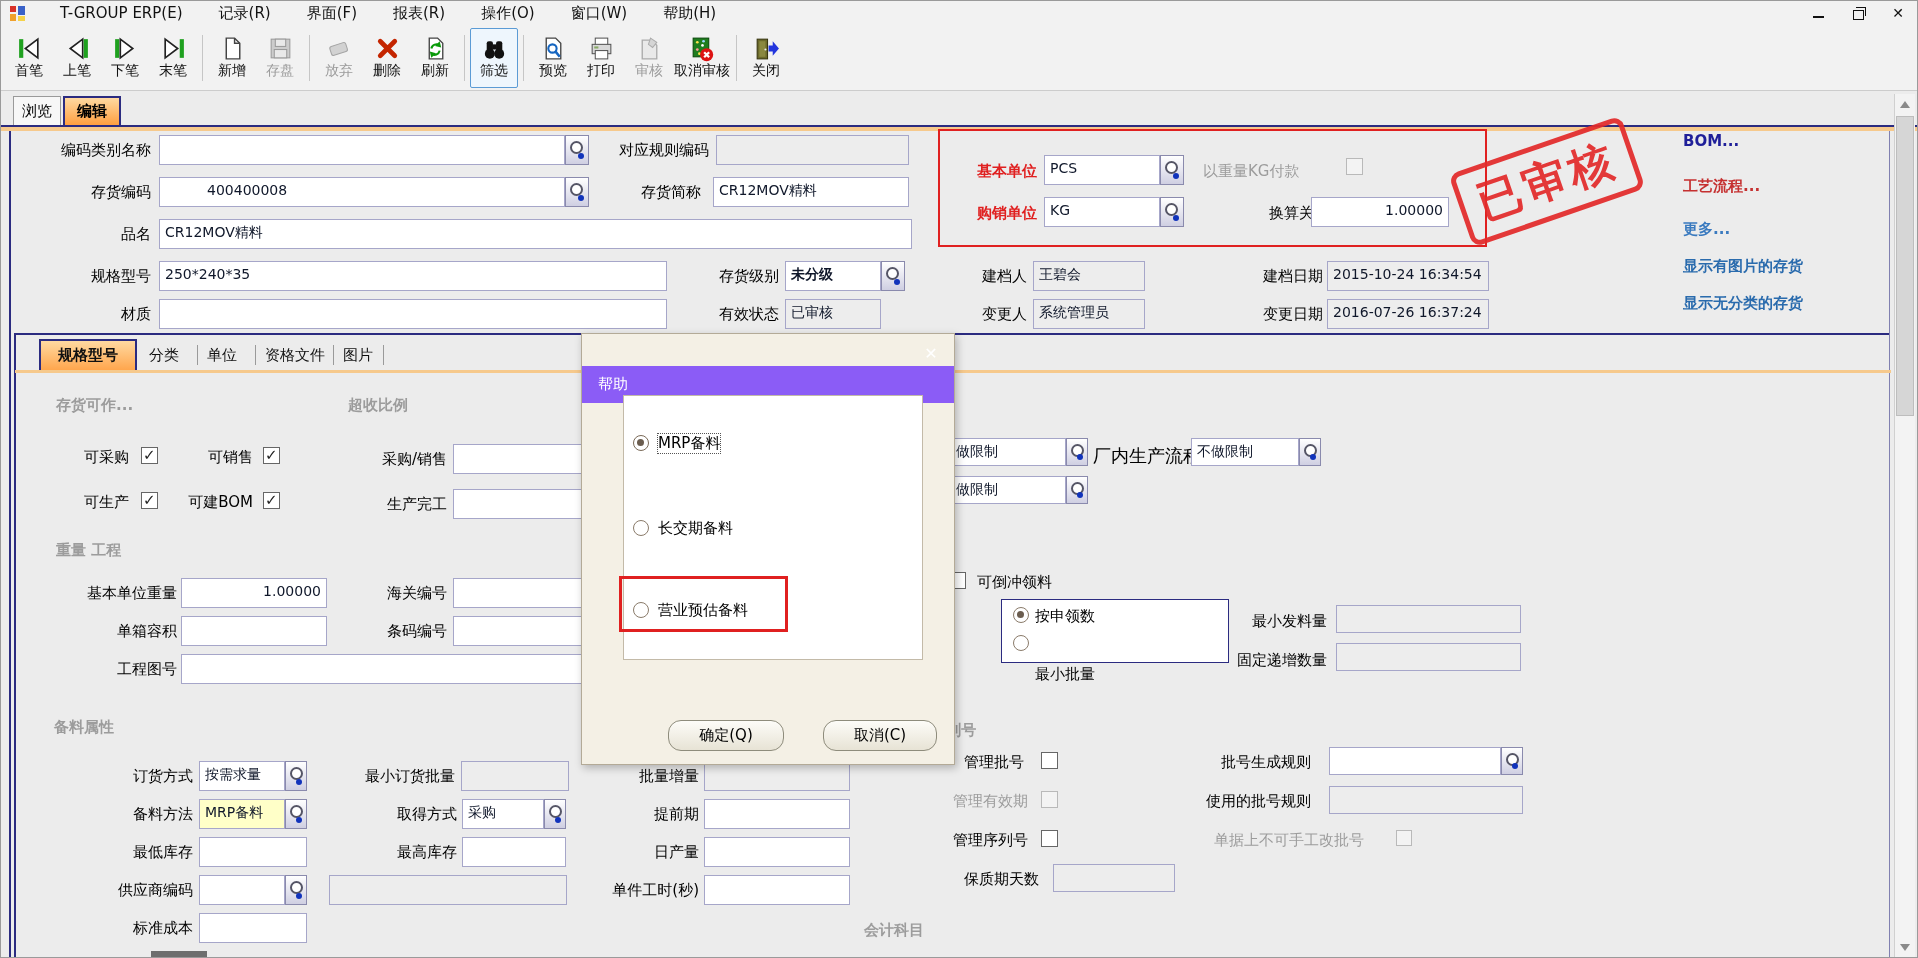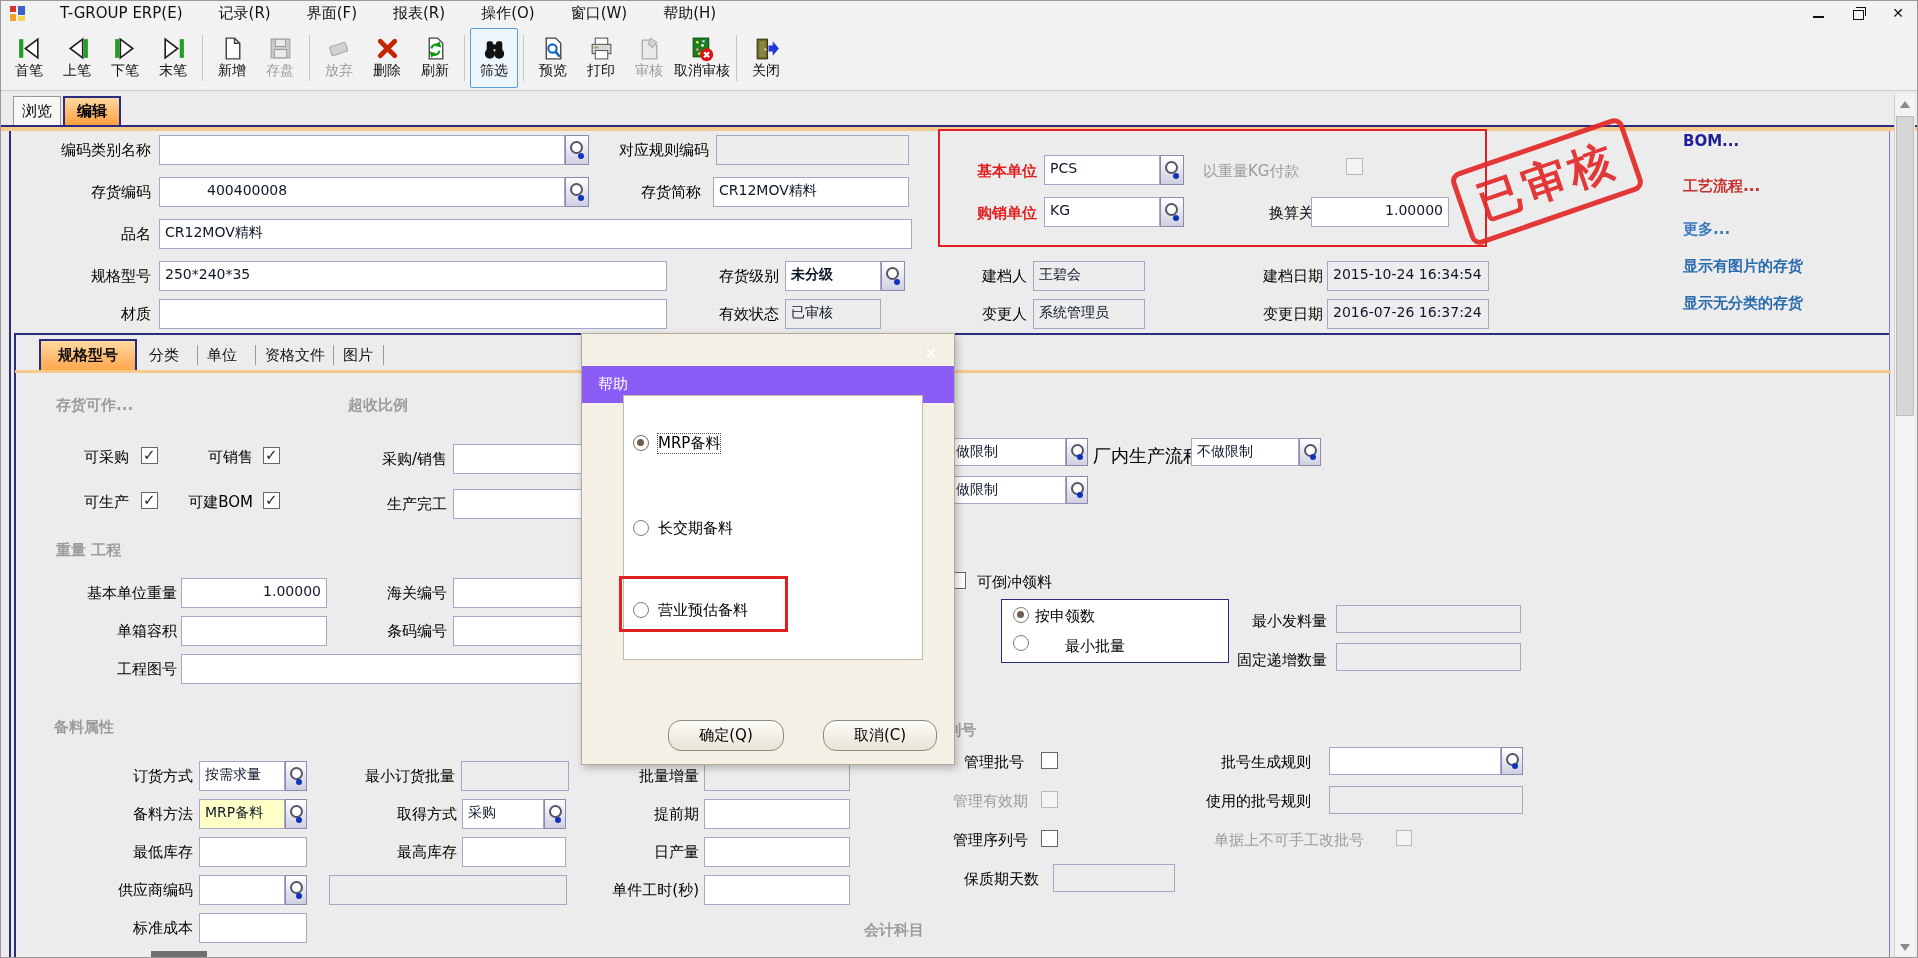--- a/index.html
+++ b/index.html
@@ -394,21 +394,21 @@
   <div class="fld" style="left:935px;top:475px;width:130px;height:28px;">不做限制</div>
   <div class="lk" style="left:1065px;top:475px;width:22px;height:28px;"></div>
 
   <div class="cb" style="left:948px;top:571px;"></div>
   <div class="lbl ll" style="left:976px;top:572px;width:110px;">可倒冲领料</div>
 
   <div class="abs" style="left:1000px;top:598px;width:228px;height:64px;background:#fff;border:1px solid #2b2b80;box-sizing:border-box;"></div>
   <div class="radio on" style="left:1012px;top:606px;"></div>
   <div class="lbl ll" style="left:1034px;top:606px;width:90px;">按申领数</div>
   <div class="radio" style="left:1012px;top:634px;"></div>
-  <div class="lbl ll" style="left:1034px;top:636px;width:90px;text-align:right;">最小批量</div>
+  <div class="lbl ll" style="left:1034px;top:664px;width:90px;">最小批量</div>
 
   <div class="lbl" style="left:1236px;top:611px;width:90px;">最小发料量</div>
   <div class="fld ro" style="left:1335px;top:604px;width:185px;height:28px;"></div>
   <div class="lbl" style="left:1226px;top:650px;width:100px;">固定递增数量</div>
   <div class="fld ro" style="left:1335px;top:642px;width:185px;height:28px;"></div>
 
   <div class="sec" style="left:895px;top:720px;">批号 序列号</div>
 
   <div class="lbl ll" style="left:963px;top:752px;width:72px;">管理批号</div>
   <div class="cb" style="left:1040px;top:751px;"></div>

